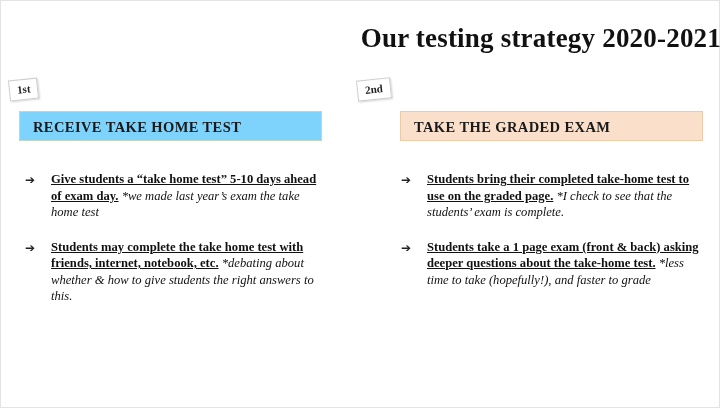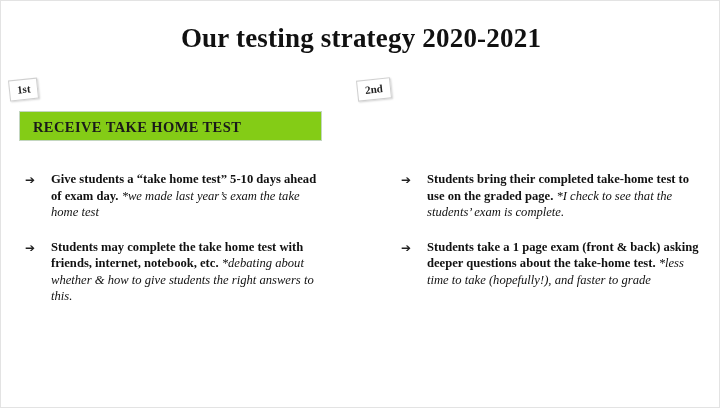--- a/index.html
+++ b/index.html
@@ -19,21 +19,21 @@
     height: 408px;
     background: #ffffff;
     box-sizing: border-box;
     border: 1px solid #e3e3e3;
   }
   .title {
     position: absolute;
     top: 22px;
     left: 0;
     width: 720px;
-    text-align: center;
+    text-align: right;
     font-family: "Liberation Serif", serif;
     font-weight: bold;
     font-size: 27px;
     color: #111111;
     letter-spacing: 0.2px;
   }
 
   
   .step-tab {
     position: absolute;
@@ -67,21 +67,21 @@
     font-size: 14.5px;
     letter-spacing: 0.4px;
     padding-left: 13px;
     box-sizing: border-box;
     color: #1a1a1a;
   }
   #header-left {
     left: 18px;
     top: 110px;
     width: 303px;
-    background: #84cc16;
+    background: #7dd3fc;
     border: 1px solid #c3d6c0;
   }
   #header-right {
     left: 399px;
     top: 110px;
     width: 303px;
     background: #fae0cb;
     border: 1px solid #eccba9;
   }
 
@@ -110,37 +110,39 @@
   }
   .bullet-text {
     flex: 1 1 auto;
     font-family: "Liberation Serif", serif;
     font-size: 12.6px;
     line-height: 16.5px;
     color: #111111;
   }
   .bold {
     font-weight: bold;
+    text-decoration: underline;
   }
   .italic {
     font-style: italic;
     font-weight: normal;
   }
 </style>
 </head>
 <body>
 
 <div class="slide">
 
   <div class="title">Our testing strategy 2020-2021</div>
 
   <div class="step-tab" id="step1">1st</div>
   <div class="step-tab" id="step2">2nd</div>
 
   <div class="col-header" id="header-left">RECEIVE TAKE HOME TEST</div>
+  <div class="col-header" id="header-right">TAKE THE GRADED EXAM</div>
 
   <div class="column" id="col-left">
 
     <div class="bullet-row">
       <div class="arrow">➔</div>
       <div class="bullet-text">
         <span class="bold">Give students a “take home test” 5-10 days ahead of exam day.</span>
         <span class="italic">*we made last year’s exam the take home test</span>
       </div>
     </div>

